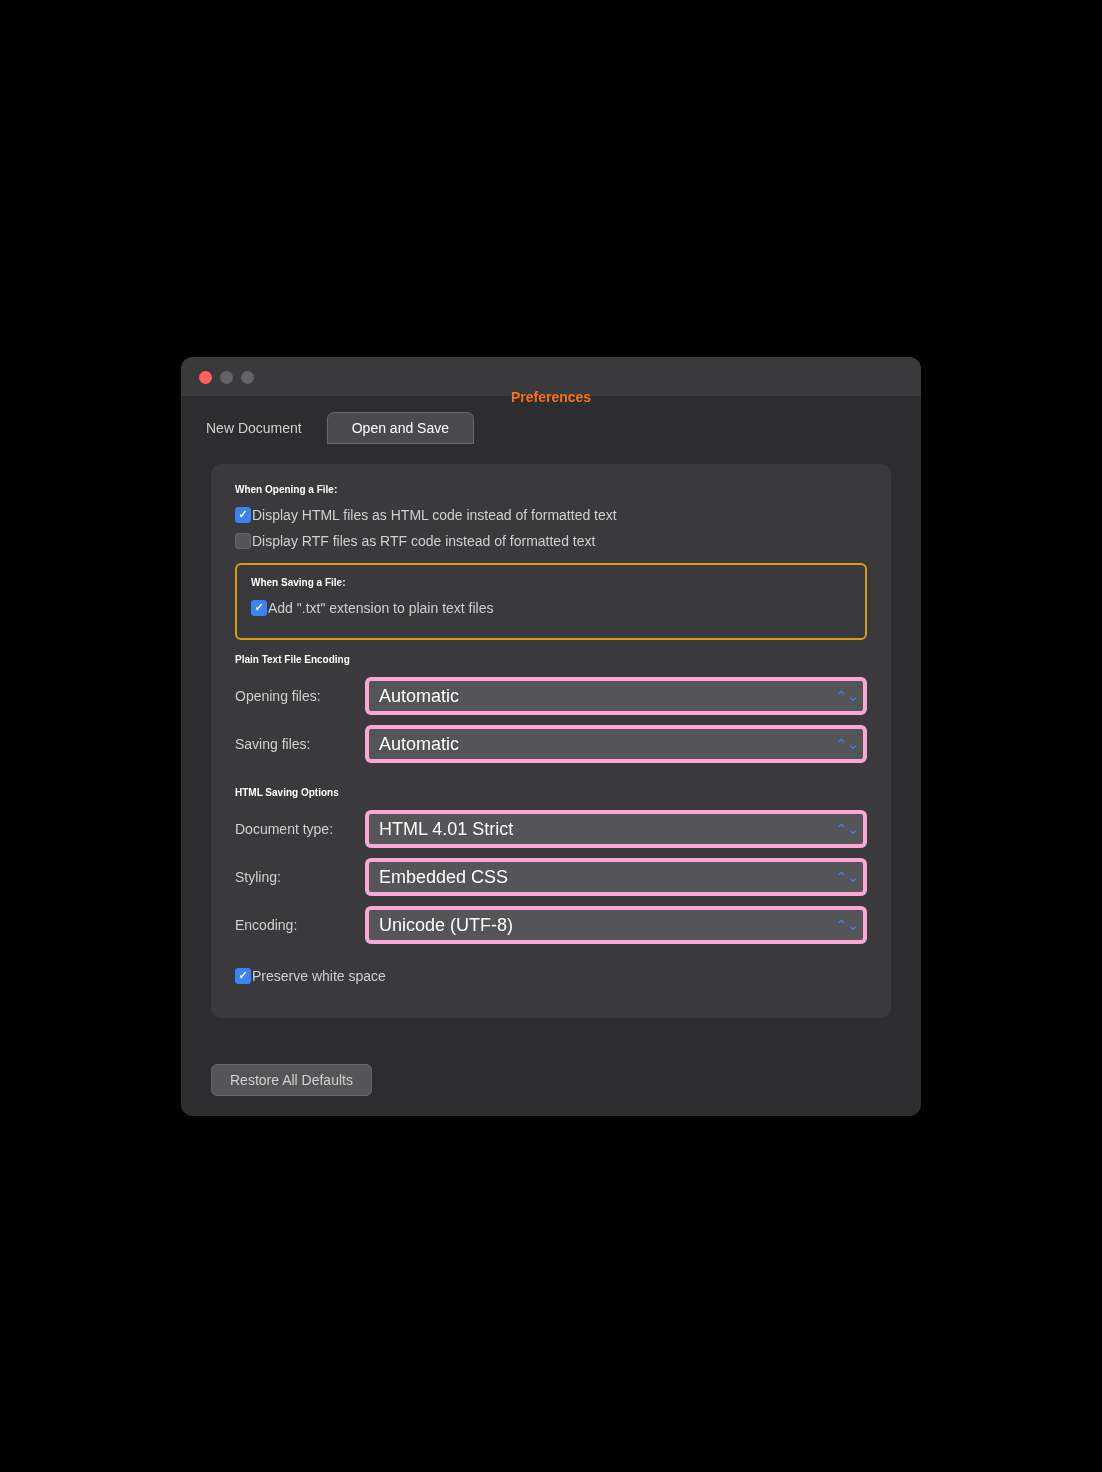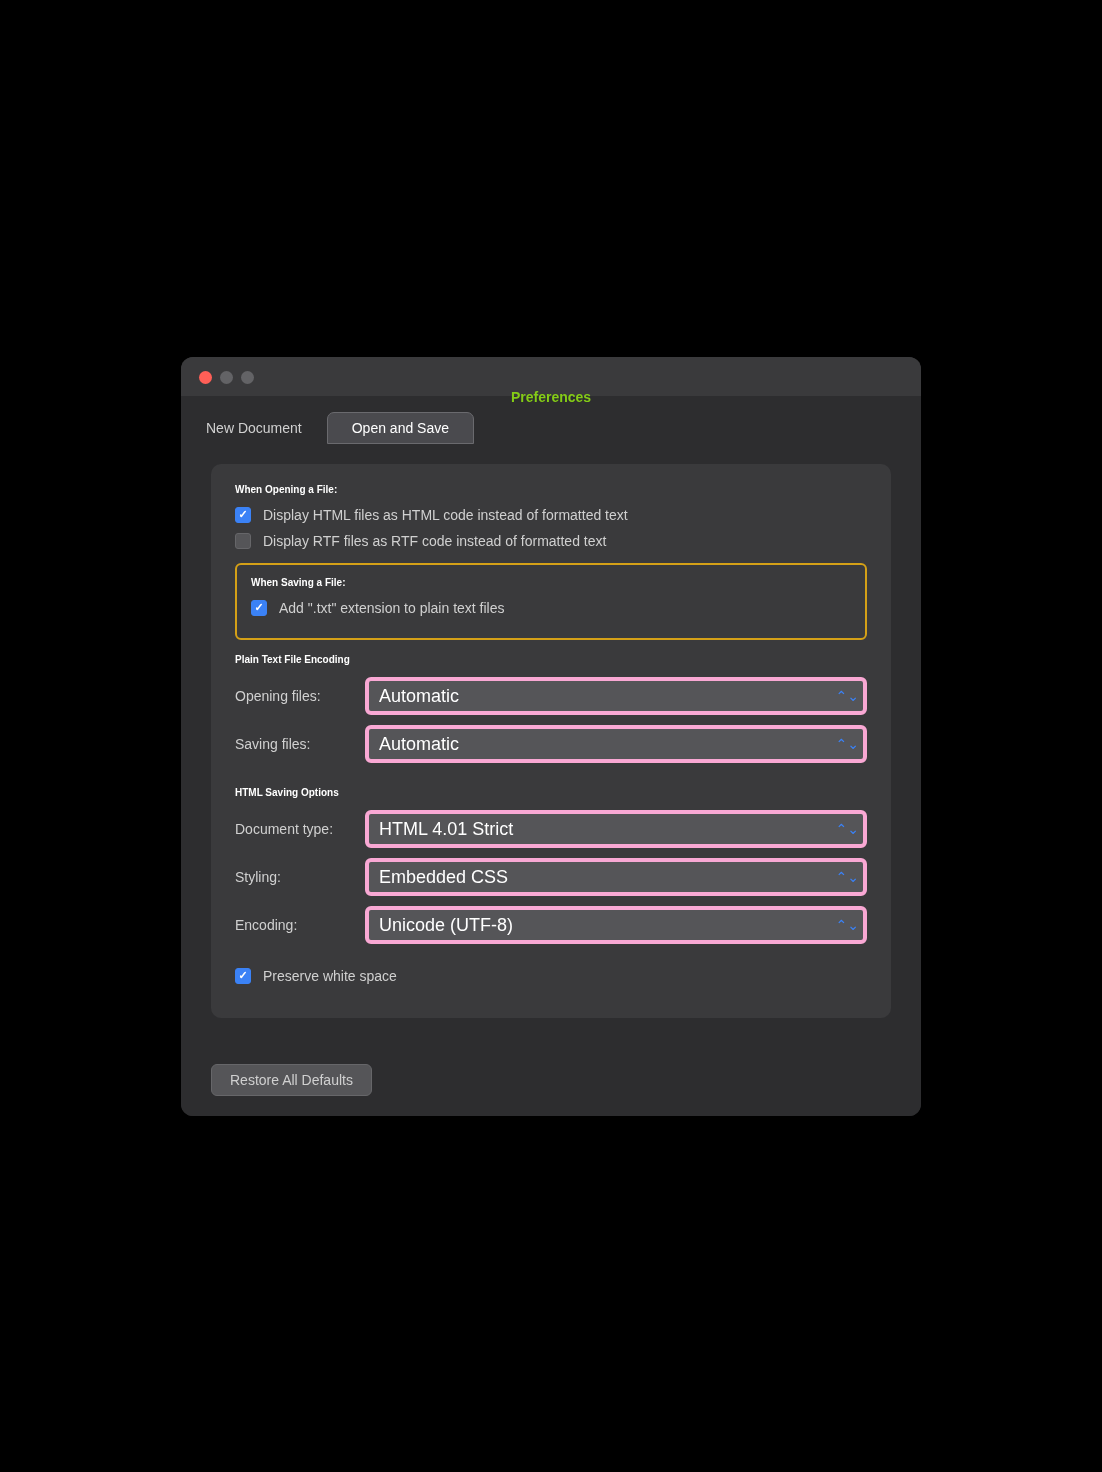--- a/index.html
+++ b/index.html
@@ -45,21 +45,21 @@
     }
 
     .traffic-light.close { background: #ff5f57; }
     .traffic-light.minimize { background: #636366; }
     .traffic-light.maximize { background: #636366; }
 
     .titlebar-title {
       position: absolute;
       left: 50%;
       transform: translateX(-50%);
-      color: #84cc16;
+      color: #f97316;
       font-size: 14px;
       font-weight: 600;
       margin-top: 40px;
     }
 
     .tabs-row {
       display: flex;
       justify-content: flex-start;
       gap: 0;
       padding: 16px 0 0;
@@ -99,21 +99,21 @@
     .section-header {
       color: #ffffff;
       font-size: 10px;
       font-weight: 700;
       margin-bottom: 12px;
     }
 
     .checkbox-row {
       display: flex;
       align-items: center;
-      gap: 12px;
+      gap: 1px;
       margin-bottom: 10px;
       color: #d0d0d0;
       font-size: 14px;
     }
 
     .checkbox-custom {
       width: 16px;
       height: 16px;
       border-radius: 3px;
       flex-shrink: 0;

